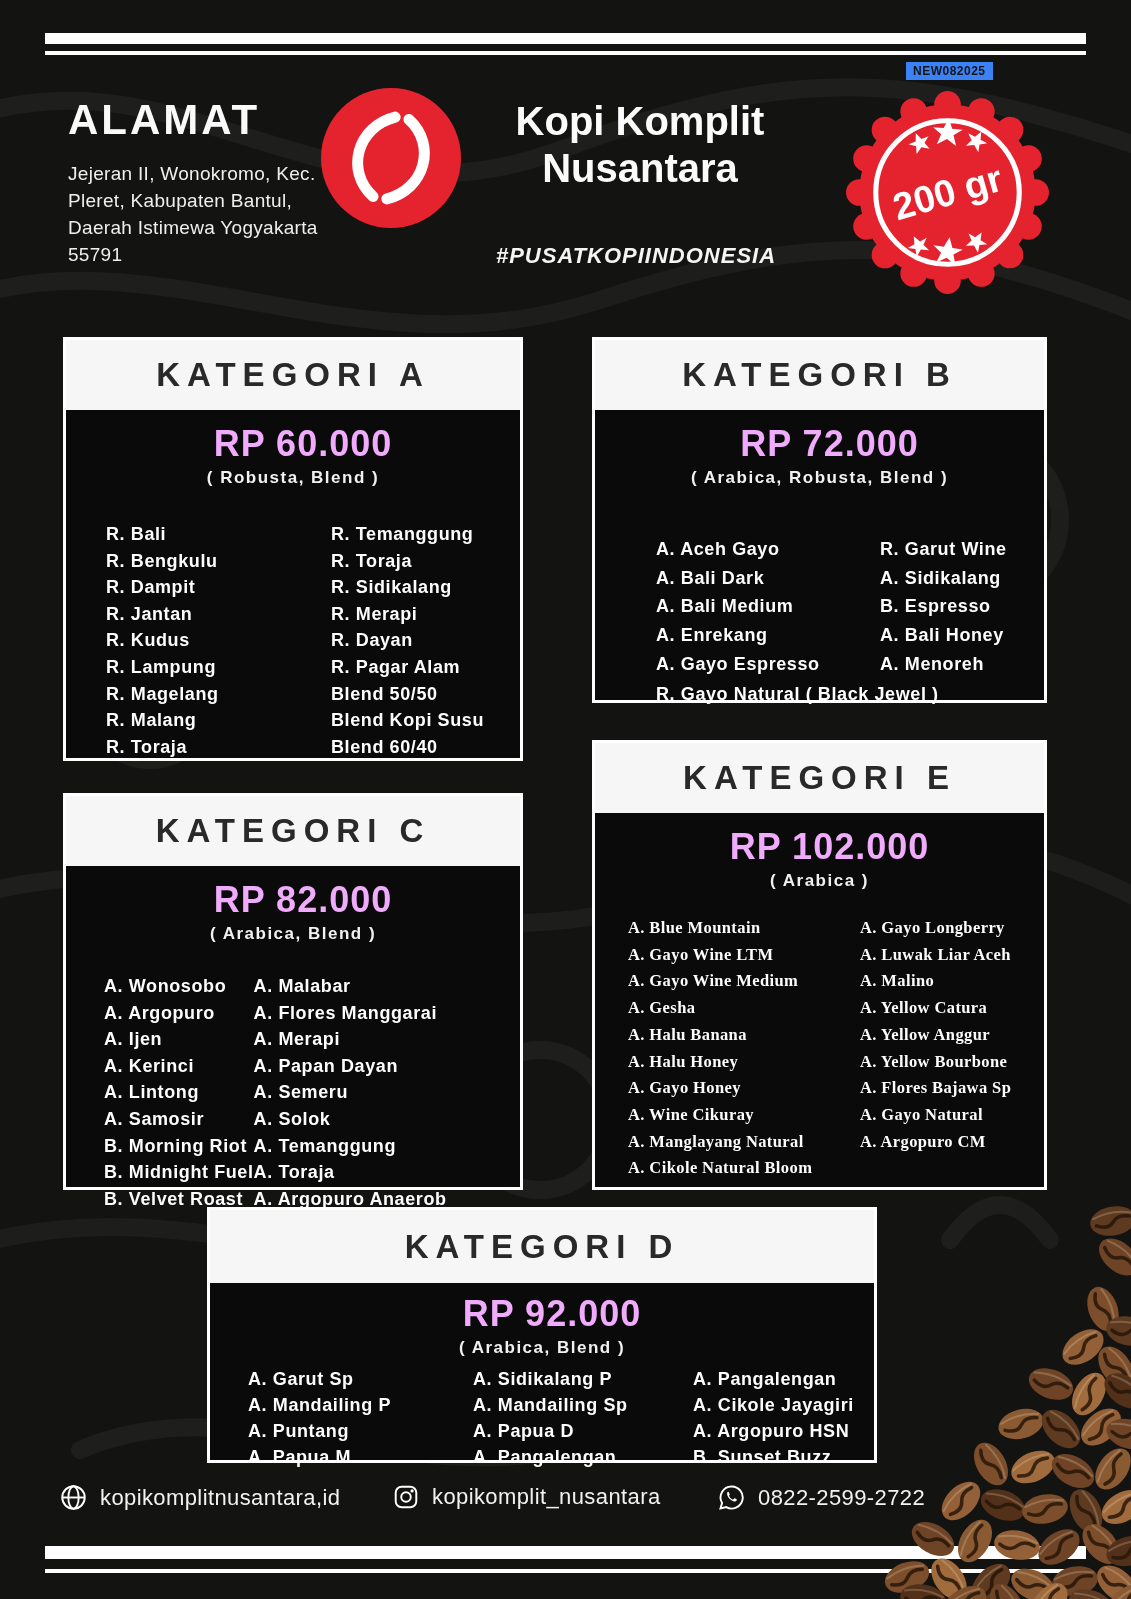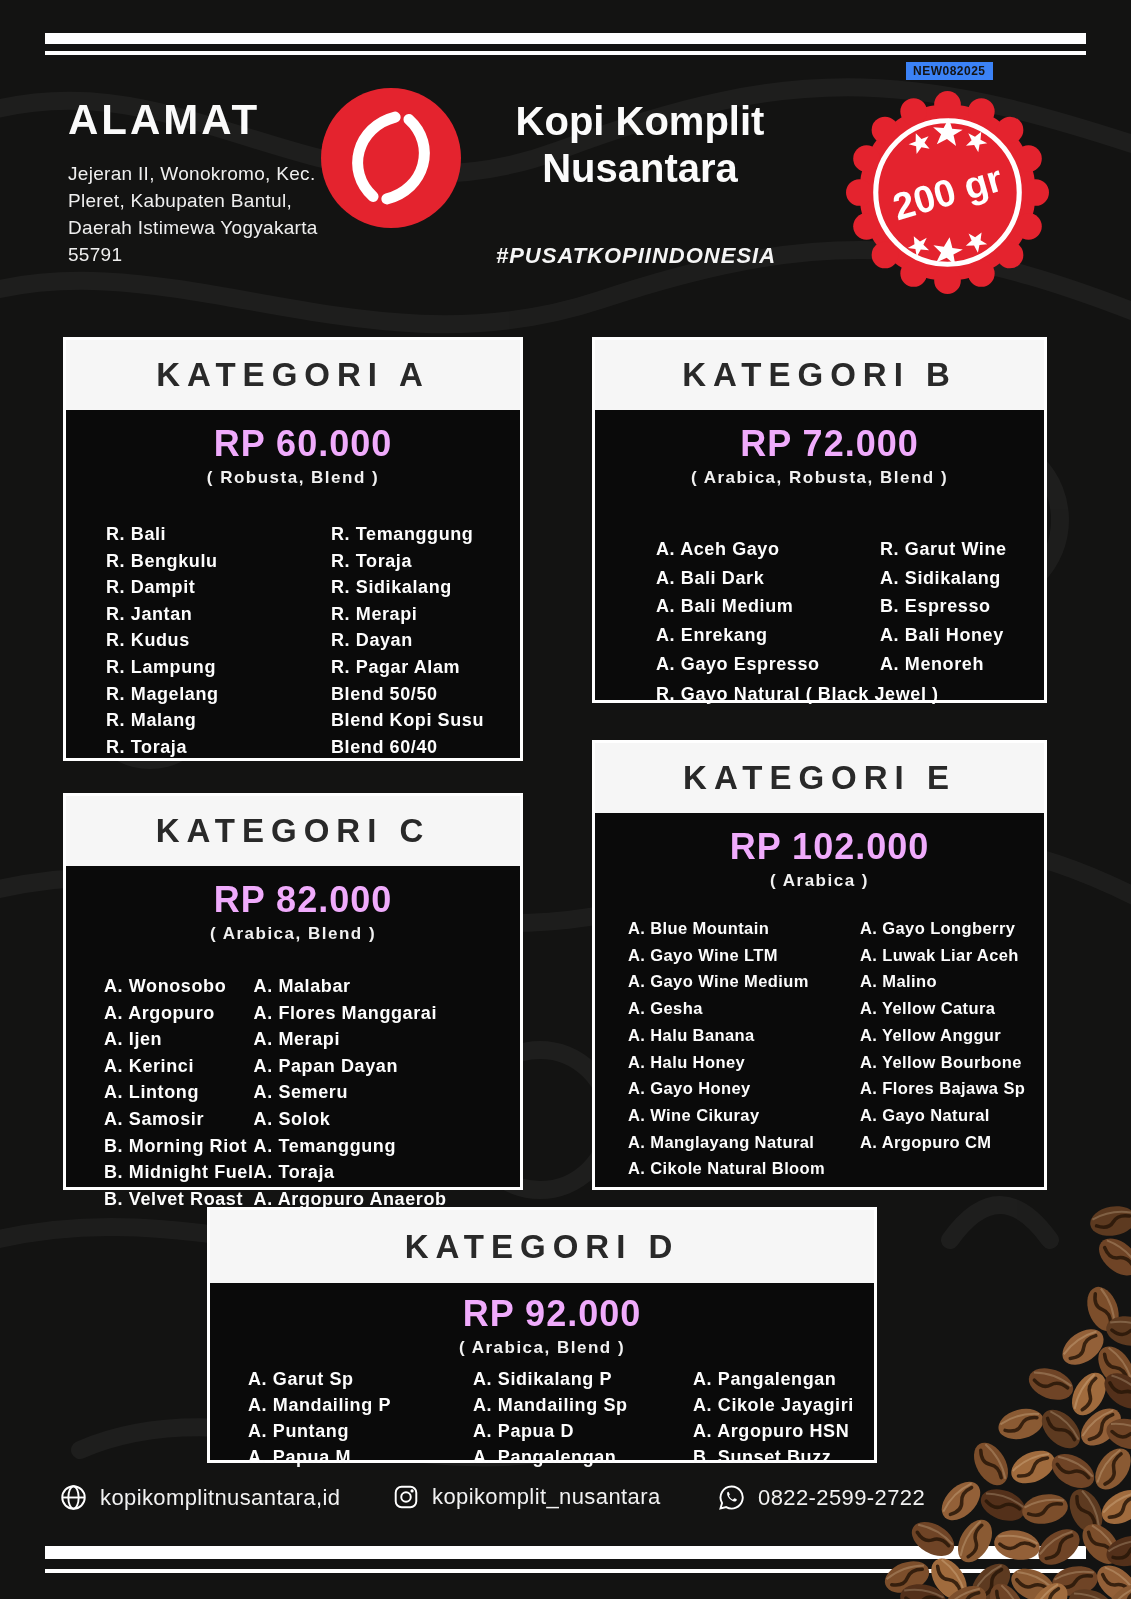--- a/index.html
+++ b/index.html
@@ -52,21 +52,21 @@
   .box-a .c1{width:225px;}
   .box-b{left:592px;top:337px;width:455px;height:366px;}
   .box-b .catcols{margin-top:47px;padding-left:61px;}
   .box-b .c1{width:224px;}
   .box-b .col li{line-height:28.7px;}
   .fullrow{font-size:18px;font-weight:bold;letter-spacing:.6px;padding-left:61px;margin-top:5px;white-space:nowrap;}
   .box-c{left:63px;top:793px;width:460px;height:397px;}
   .box-c .catcols{margin-top:29px;padding-left:38px;}
   .box-c .c1{width:239px;}
   .box-e{left:592px;top:740px;width:455px;height:450px;}
-  .box-e .catcols{margin-top:24px;padding-left:33px;}
+  .box-e .catcols{margin-top:24px;padding-left:33px;font-family:Liberation Serif, serif;}
   .box-e .c1{width:232px;}
   .box-e .col li{font-size:16.5px;line-height:26.7px;letter-spacing:.4px;}
   .box-d{left:207px;top:1207px;width:670px;height:256px;}
   .box-d .cathead{height:73px;}
   .box-d .catprice{margin-top:10px;}
   .box-d .catcols{margin-top:8px;padding-left:38px;}
   .box-d .c1{width:225px;}
   .box-d .c2{width:220px;}
   .box-d .col li{line-height:26px;}
   

